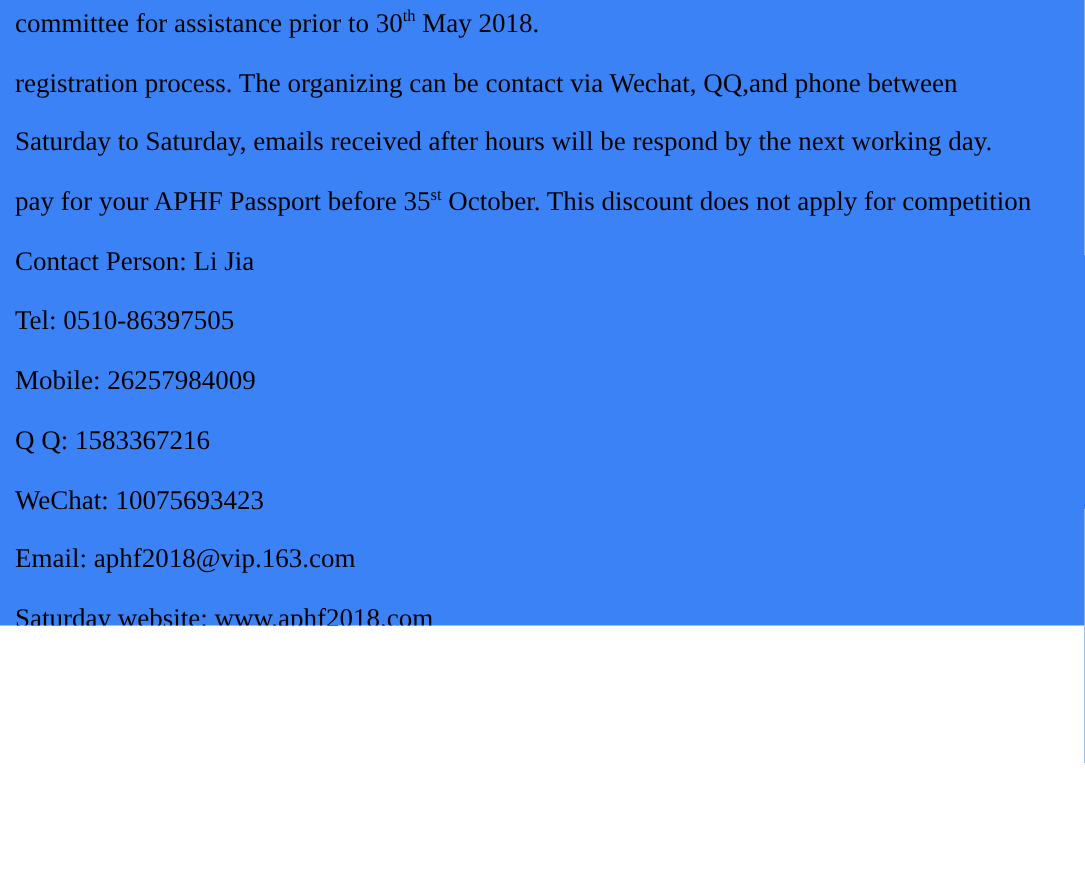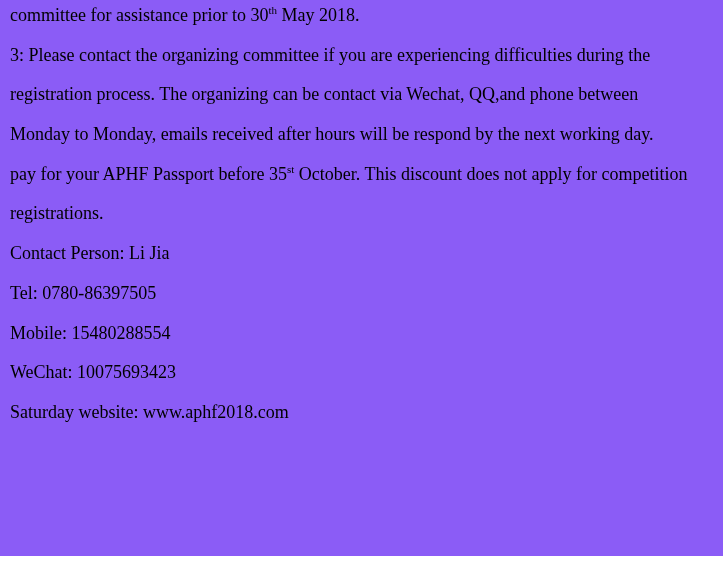--- a/index.html
+++ b/index.html
@@ -7,22 +7,22 @@
     padding: 0;
   }
   body {
     width: 723px;
     height: 588px;
     overflow: hidden;
     background: #ffffff;
   }
   .page {
     width: 723px;
-    height: 556px;
-    background: #8b5cf6;
+    height: 417px;
+    background: #3b82f6;
     overflow: hidden;
   }
   .doc {
     font-family: "Liberation Serif", "DejaVu Serif", serif;
     font-size: 18px;
     color: #000000;
     padding-left: 10px;
     padding-right: 6px;
     margin-top: -4px;
   }
@@ -37,24 +37,24 @@
     vertical-align: super;
     letter-spacing: 0;
   }
 </style>
 </head>
 <body style="background: rgb(255, 255, 255);">
 
 <div class="page">
   <div class="doc" id="doc" style="color: rgb(0, 0, 0);">
       <div class="line"><span>committee for assistance prior to 30</span><sup>th</sup><span> May 2018.</span></div>
-      <div class="line"><span>3: Please contact the organizing committee if you are experiencing difficulties during the</span></div>
       <div class="line"><span>registration process. The organizing can be contact via Wechat, QQ,and phone between</span></div>
-      <div class="line"><span>Monday to Monday, emails received after hours will be respond by the next working day.</span></div>
+      <div class="line"><span>Saturday to Saturday, emails received after hours will be respond by the next working day.</span></div>
       <div class="line"><span>pay for your APHF Passport before 35</span><sup>st</sup><span> October. This discount does not apply for competition</span></div>
-      <div class="line"><span>registrations.</span></div>
       <div class="line"><span>Contact Person: Li Jia</span></div>
-      <div class="line"><span>Tel: 0780-86397505</span></div>
-      <div class="line"><span>Mobile: 15480288554</span></div>
+      <div class="line"><span>Tel: 0510-86397505</span></div>
+      <div class="line"><span>Mobile: 26257984009</span></div>
+      <div class="line"><span>Q Q: 1583367216</span></div>
       <div class="line"><span>WeChat: 10075693423</span></div>
+      <div class="line"><span>Email: aphf2018@vip.163.com</span></div>
       <div class="line"><span>Saturday website: www.aphf2018.com</span></div>
     </div>
 </div>
 
 </body></html>

